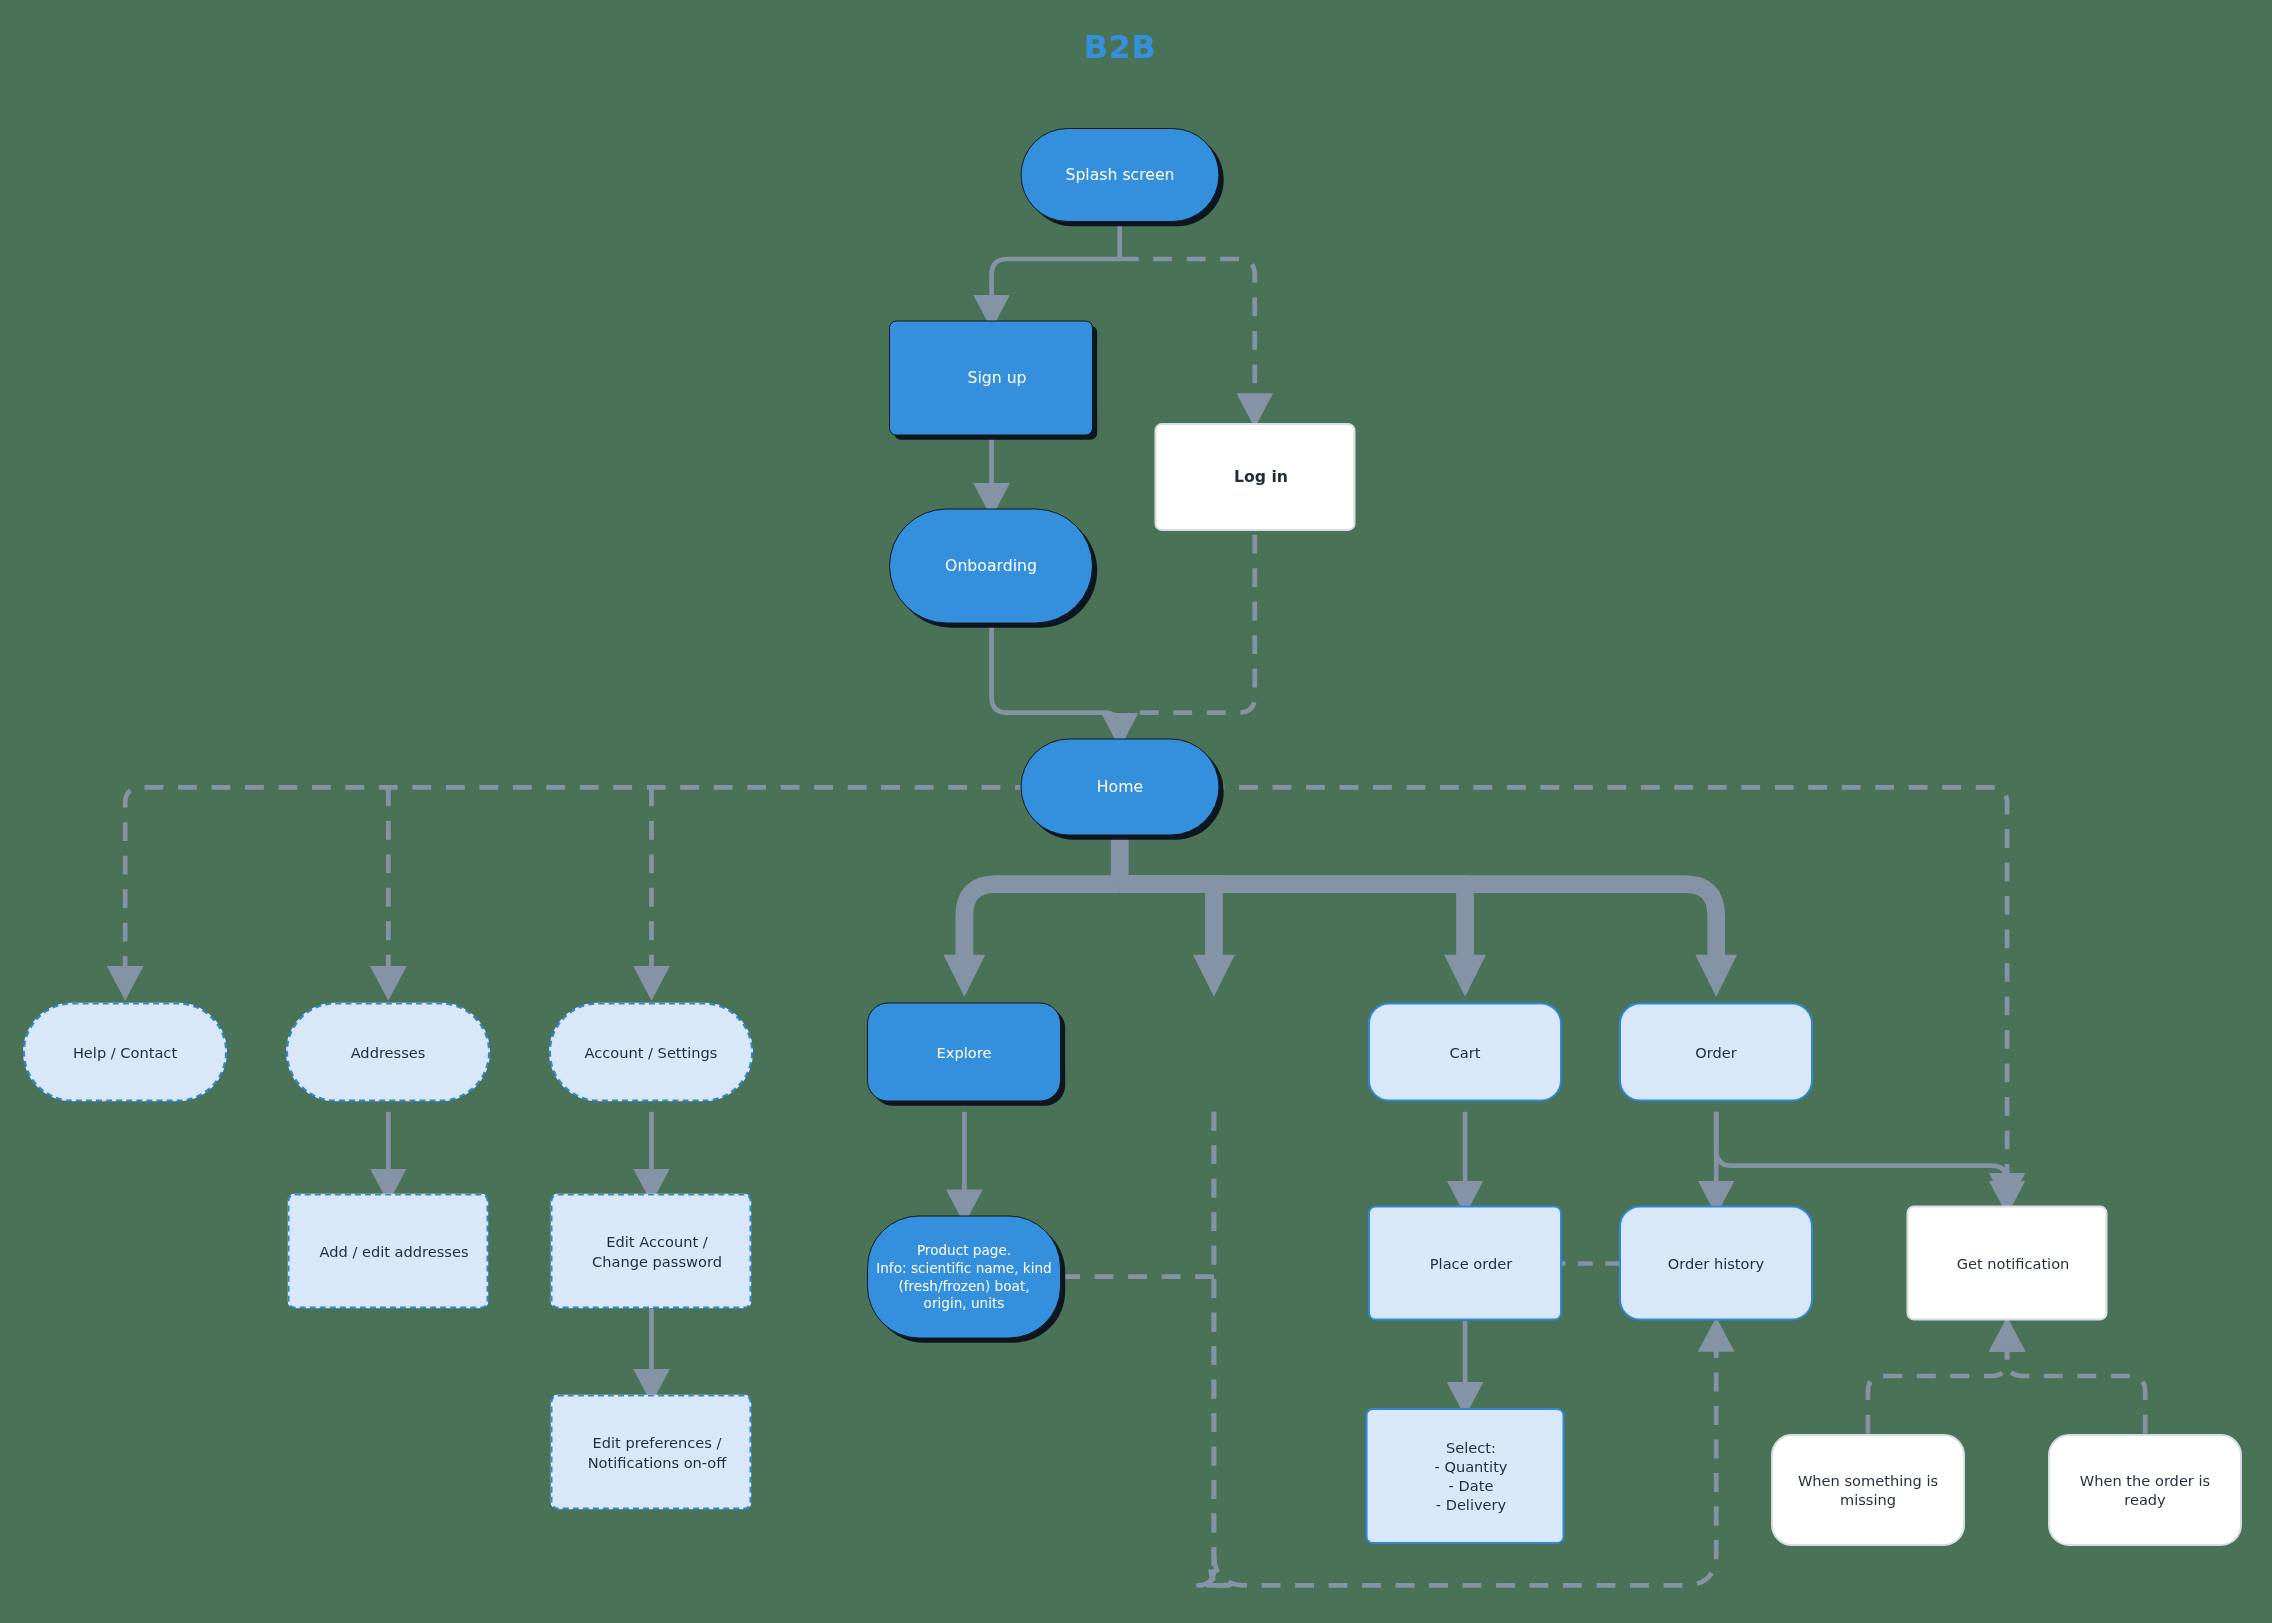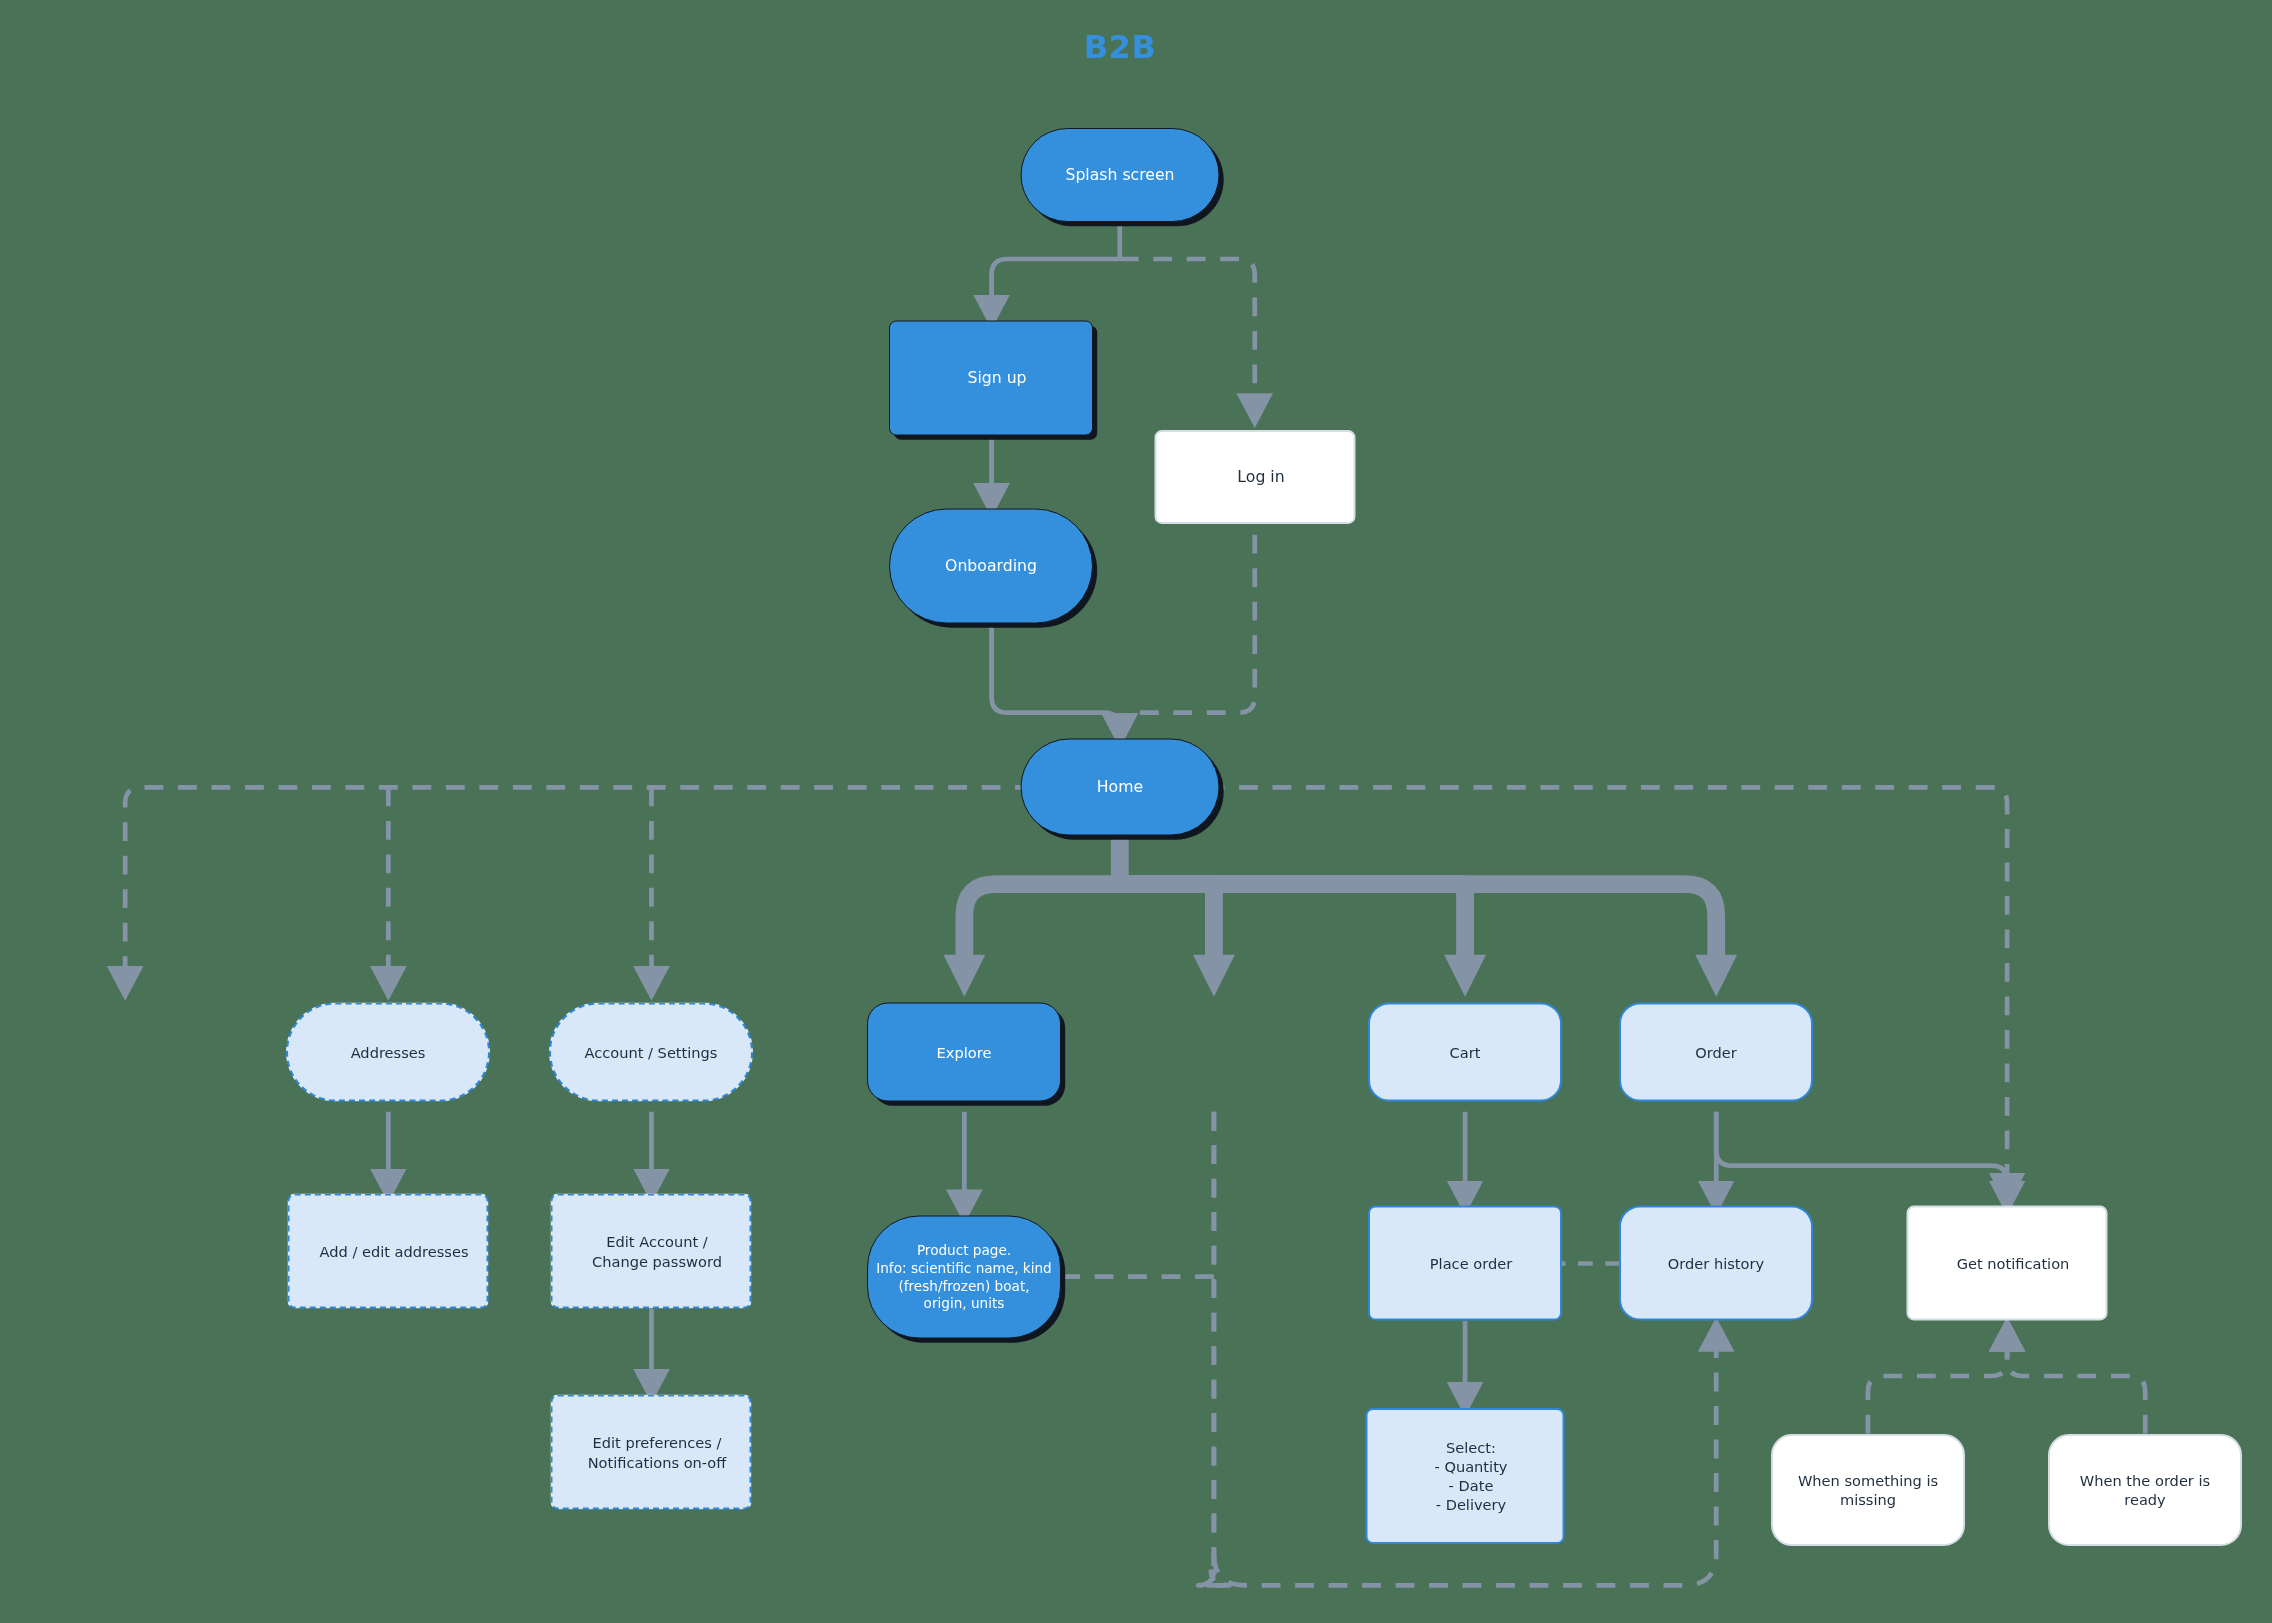--- a/index.html
+++ b/index.html
@@ -142,26 +142,27 @@
       <path d="M3240,1825 L3320,1825 L3280,1905 z"></path>
     </g>
   </svg>
 
   <div class="title" style="left:1120px;top:47px;">B2B</div>
 
   <div class="node n-primary pill fs-lg" style="left:1120px;top:175px;width:199px;height:94px;">Splash screen</div>
 
   <div class="node n-primary rrect fs-lg" style="left:991px;top:378px;width:204px;height:115px;">Sign up</div>
 
-  <div class="node n-white rrect fs-lg" style="left:1255px;top:477px;width:201px;height:94px;">Log in</div>
+  <div class="node n-white rrect fs-lg" style="left:1255px;top:477px;width:201px;height:108px;font-weight:bold;">Log in</div>
 
   <div class="node n-primary pill fs-lg" style="left:991px;top:566px;width:204px;height:115px;">Onboarding</div>
 
   <div class="node n-primary pill fs-lg" style="left:1120px;top:787px;width:199px;height:97px;">Home</div>
 
+  <div class="node n-dashed pill fs-md" style="left:125px;top:1052px;width:204px;height:99px;">Help / Contact</div>
 
   <div class="node n-dashed pill fs-md" style="left:388px;top:1052px;width:204px;height:99px;">Addresses</div>
 
   <div class="node n-dashed pill fs-md" style="left:651px;top:1052px;width:204px;height:99px;">Account / Settings</div>
 
   <div class="node n-primary soft fs-md" style="left:964px;top:1052px;width:194px;height:99px;">Explore</div>
 
 
   <div class="node n-light soft fs-md" style="left:1465px;top:1052px;width:194px;height:99px;">Cart</div>
 

